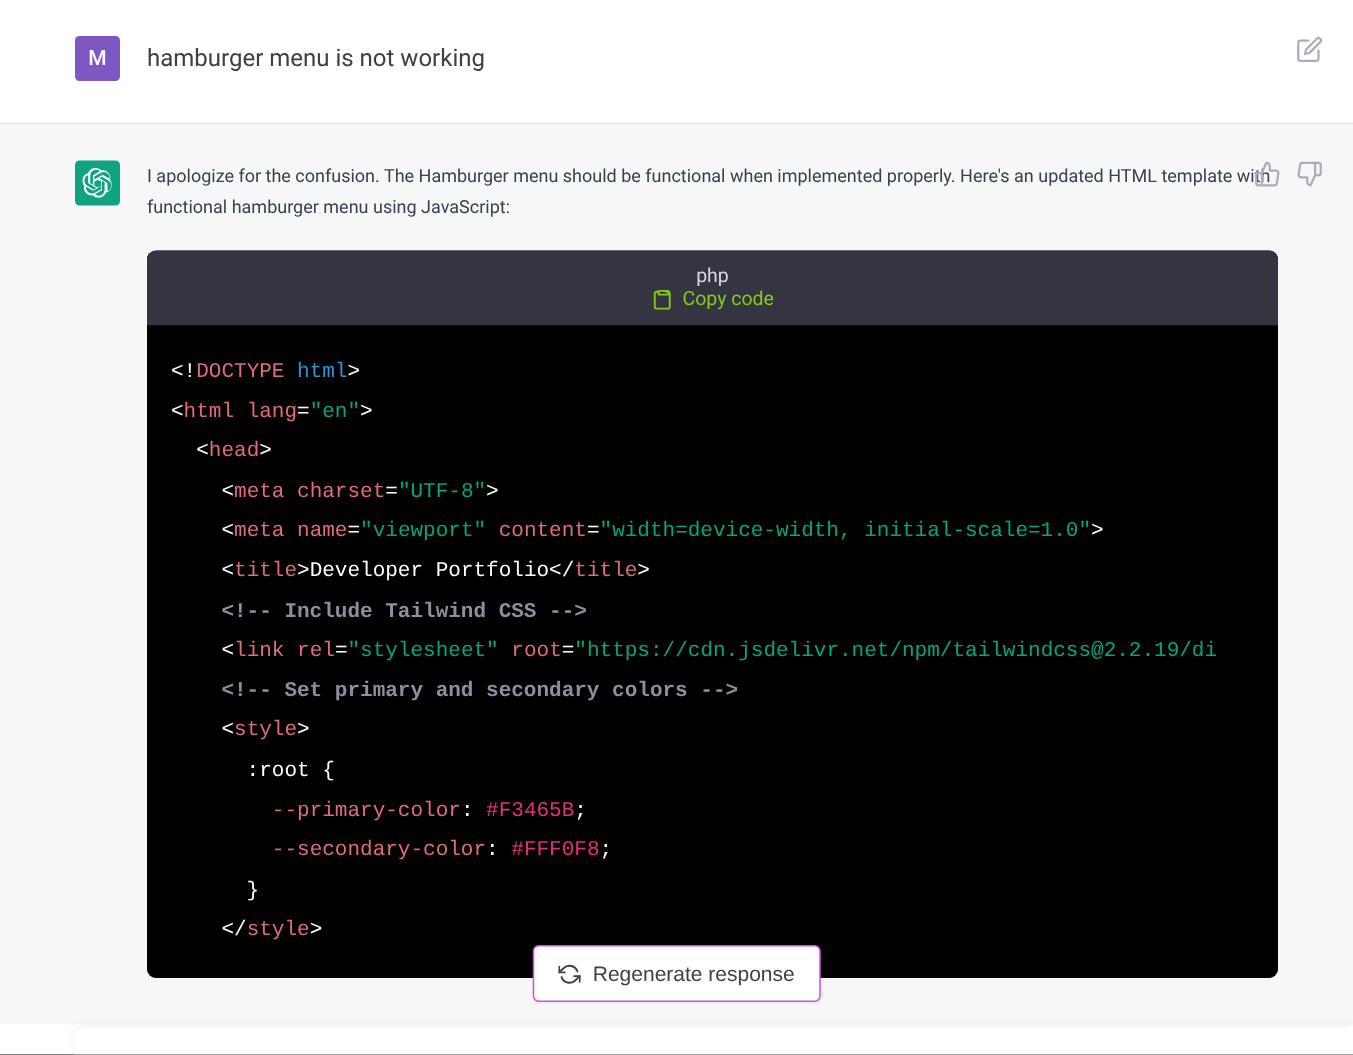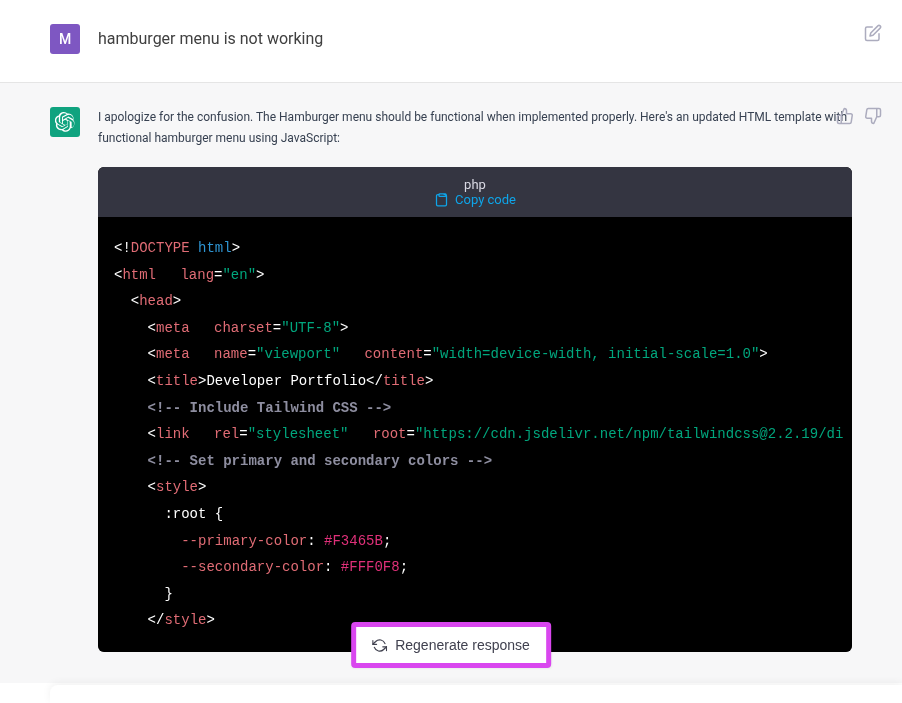--- a/index.html
+++ b/index.html
@@ -109,53 +109,53 @@
     .code-lang {
       font-family: -apple-system, BlinkMacSystemFont, "Segoe UI", Roboto, sans-serif;
     }
     .copy-btn {
       display: flex;
       align-items: flex-end;
       gap: 6px;
       cursor: pointer;
       font-family: -apple-system, BlinkMacSystemFont, "Segoe UI", Roboto, sans-serif;
       font-size: 13px;
-      color: #0ea5e9;
+      color: #84cc16;
     }
     .copy-btn svg {
       width: 15px;
       height: 15px;
     }
     .code-body {
       padding: 18px 16px;
       font-size: 14px;
       line-height: 1.9;
       white-space: pre;
       overflow-x: auto;
       color: #ffffff;
       background: linear-gradient(to bottom, #000000 0%, #000000 85%, rgba(0,0,0,0.5) 100%);
     }
     
     .tok-punct { color: #ffffff; }
     .tok-tag { color: #e06c75; }
-    .tok-attr { color: #e06c75; margin-left: 16px; }
+    .tok-attr { color: #e06c75; }
     .tok-keyword { color: #2e95d3; }
     .tok-string { color: #00a67d; }
     .tok-comment { color: #8e8ea0; font-weight: bold; }
     .tok-text { color: #ffffff; }
     .tok-prop { color: #e06c75; }
     .tok-value { color: #df3079; }
 
     .regenerate-btn {
       position: absolute;
       left: 50%;
       transform: translateX(-50%);
       bottom: 35px;
       background: #ffffff;
-      border: 5px solid #d946ef;
+      border: 1px solid #d946ef;
       border-radius: 4px;
       padding: 10px 16px;
       display: flex;
       align-items: center;
       gap: 8px;
       font-size: 14px;
       color: #40414f;
       cursor: pointer;
       box-shadow: 0 1px 2px rgba(0,0,0,0.05);
     }

